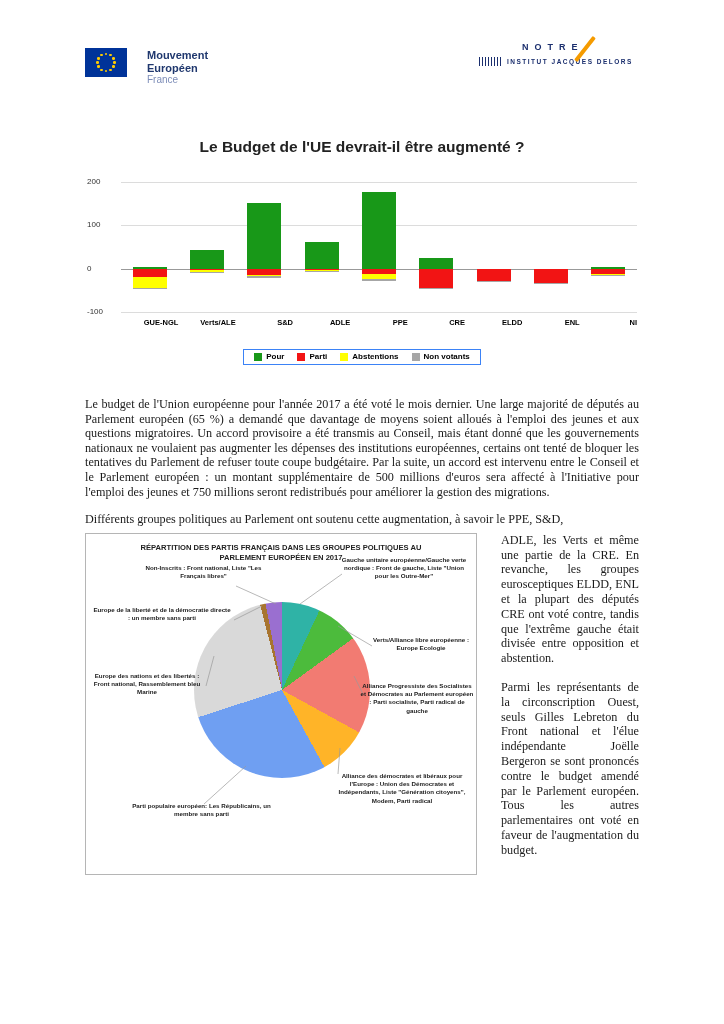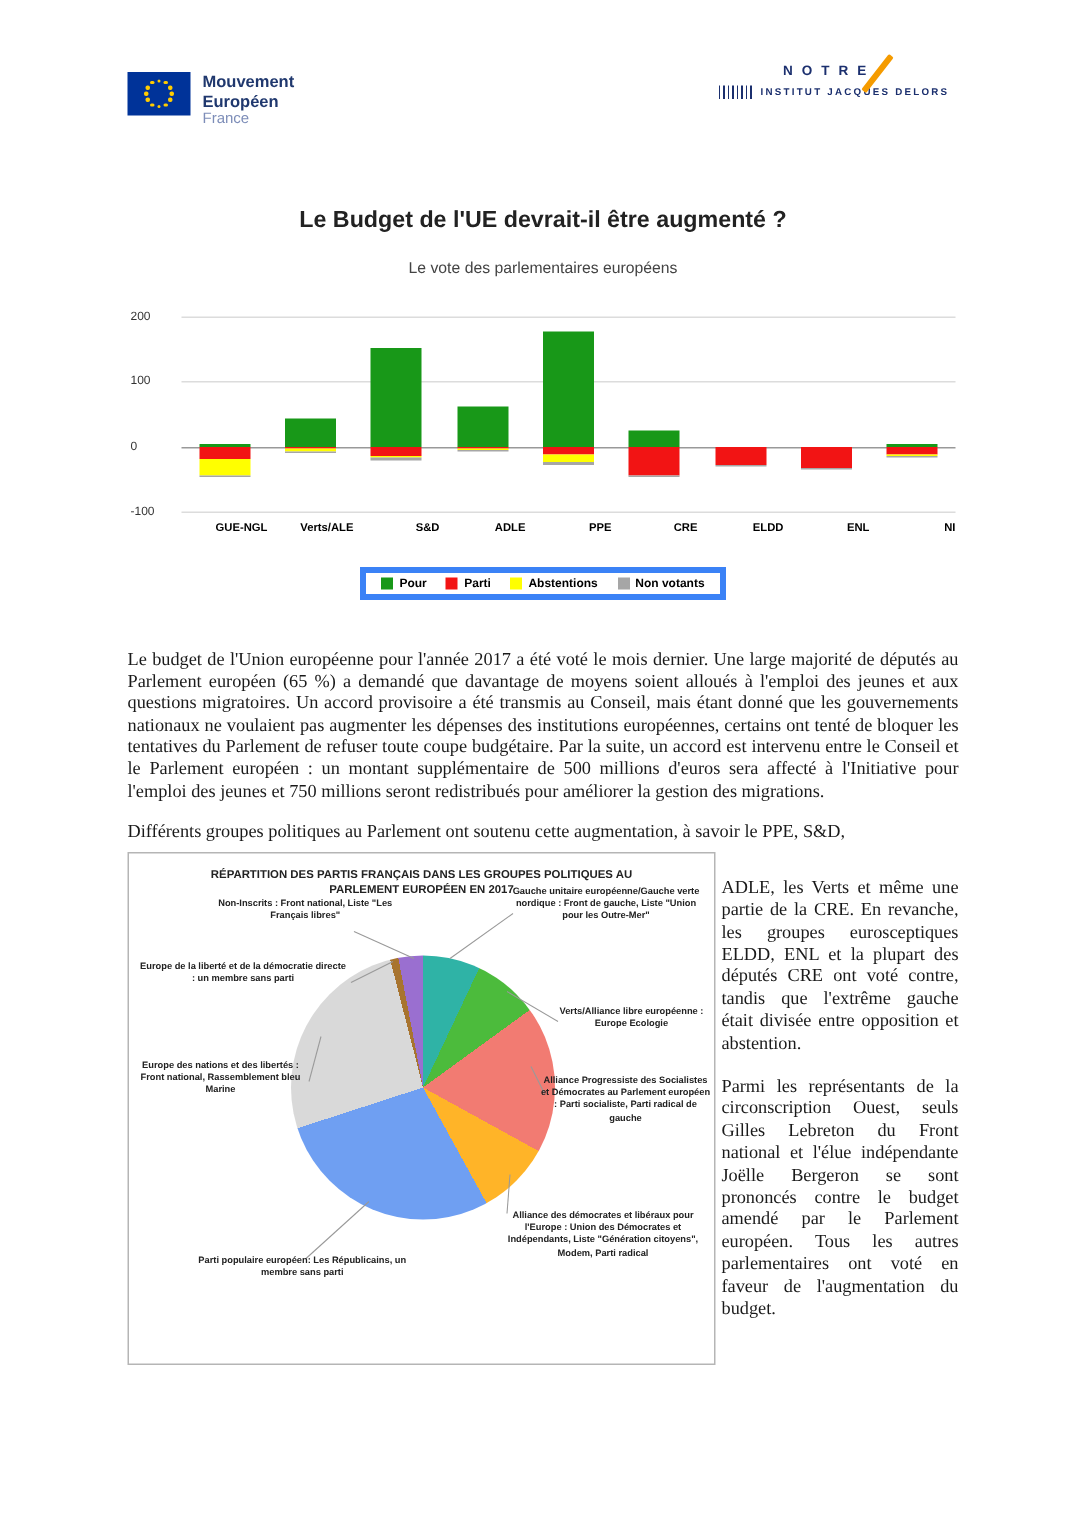--- a/index.html
+++ b/index.html
@@ -3,21 +3,21 @@
 <meta charset="utf-8">
 <style>
   html,body{margin:0;padding:0;background:#888;}
   .page{
     width:724px;height:1024px;background:#fff;margin:0 auto;position:relative;
     box-sizing:border-box;padding:0 85px;overflow:hidden;
     font-family:"Liberation Serif",serif;color:#1a1a1a;
   }
   
   .header{position:relative;height:66px;margin-top:42px;}
-  .logo-left{position:absolute;left:0;top:6px;display:flex;gap:8px;align-items:flex-start;}
+  .logo-left{position:absolute;left:0;top:6px;display:flex;gap:20px;align-items:flex-start;}
   .flag{width:42px;height:29px;background:#003399;position:relative;flex:none;}
   .star{position:absolute;width:2.6px;height:2.6px;background:#ffcc00;border-radius:50%;}
   .ml-text{font-family:"Liberation Sans",sans-serif;line-height:1.15;padding-top:1px;}
   .ml-line{font-weight:bold;font-size:11px;color:#20386e;}
   .ml-france{font-size:10px;color:#7d8db8;}
   .logo-right{position:absolute;right:0;top:0;font-family:"Liberation Sans",sans-serif;color:#1b2f6e;width:160px;}
   .ne-notre{font-size:9px;font-weight:bold;letter-spacing:6px;padding-left:43px;}
   .ne-europe{font-size:19px;font-weight:bold;letter-spacing:2px;line-height:1;}
   .ne-o{color:#f59b00;}
   .ne-pencil{position:absolute;right:52px;top:-8px;width:4px;height:30px;background:#f59b00;transform:rotate(38deg);border-radius:1px;}
@@ -28,29 +28,29 @@
   .subtitle{margin-top:17px;text-align:center;font-family:"Liberation Sans",sans-serif;font-size:10.5px;color:#444;}
   
   #bar-chart{position:relative;margin-top:26px;height:152px;}
   #plot{position:absolute;left:36px;right:2px;top:0;height:130px;}
   .gridline{position:absolute;left:0;right:0;height:1px;background:#dcdcdc;}
   .gridline.zero{background:#999;}
   .tick{position:absolute;left:-34px;width:30px;text-align:left;font:8px/1 "Liberation Sans",sans-serif;color:#333;}
   .seg{position:absolute;}
   .cat{position:absolute;top:136px;text-align:right;font:bold 7.5px/1.2 "Liberation Sans",sans-serif;color:#000;}
   #legend{display:flex;justify-content:center;margin-top:15px;}
-  #legend-box{display:flex;gap:13px;border:4px solid #3b82f6;padding:3px 10px;align-items:center;background:#fff;}
+  #legend-box{display:flex;gap:13px;border:1px solid #3b82f6;padding:3px 10px;align-items:center;background:#fff;}
   .li{display:flex;gap:4px;align-items:center;font:bold 8px/1 "Liberation Sans",sans-serif;color:#000;}
   .sq{width:8px;height:8px;display:inline-block;}
   
   .para{font-size:12.2px;line-height:14.6px;text-align:justify;margin:0;}
   .para1{margin-top:32px;}
   .para-intro{margin-top:13px;}
   
-  .row{display:flex;gap:4px;margin-top:6px;align-items:center;}
+  .row{display:flex;gap:24px;margin-top:6px;align-items:flex-start;}
   .pie-box{width:392px;height:342px;border:1px solid #b5b5b5;position:relative;flex:none;background:#fff;box-sizing:border-box;}
   .pie-title{margin:9px auto 0;width:310px;text-align:center;font:bold 7.6px/1.4 "Liberation Sans",sans-serif;color:#222;}
   #pie{position:absolute;left:108px;top:68px;width:176px;height:176px;border-radius:50%;}
   .pie-label{position:absolute;font:bold 6.2px/1.35 "Liberation Sans",sans-serif;color:#222;text-align:center;}
   .pl-ni{left:55px;top:30px;width:125px;}
   .pl-eldd{left:6px;top:72px;width:140px;}
   .pl-enl{left:2px;top:138px;width:118px;}
   .pl-ppe{left:38px;top:268px;width:155px;}
   .pl-gue{left:252px;top:22px;width:132px;}
   .pl-verts{left:284px;top:102px;width:102px;}
@@ -91,21 +91,20 @@
       <div class="ne-pencil"></div>
       <div class="ne-notre">NOTRE</div>
       <div class="ne-inst">
         <span class="bars-glyph"></span>
         <span>INSTITUT JACQUES DELORS</span>
       </div>
     </div>
   </div>
 
   <div class="title">Le Budget de l'UE devrait-il être augmenté ?</div>
-  <div class="subtitle">Le vote des parlementaires européens</div>
 
   <div id="bar-chart">
     <div id="plot">
         <div class="gridline" style="top: 0px;"></div>
         <div class="tick" style="top: -4px;">200</div>
         <div class="gridline" style="top: 43.3333px;"></div>
         <div class="tick" style="top: 39.3333px;">100</div>
         <div class="gridline zero" style="top: 86.6667px;"></div>
         <div class="tick" style="top: 82.6667px;">0</div>
         <div class="gridline" style="top: 130px;"></div>

